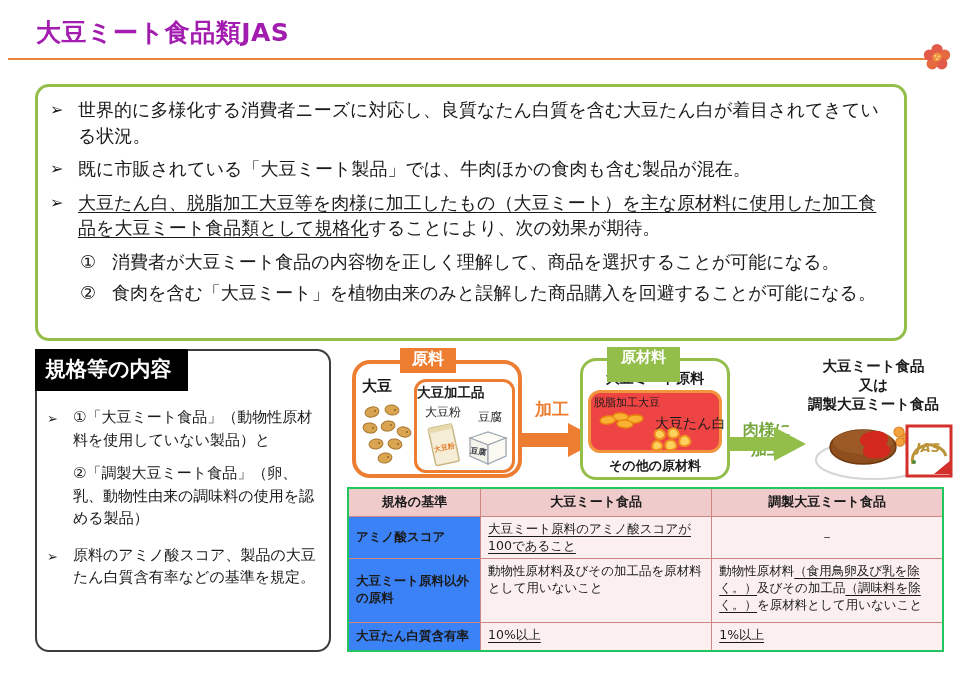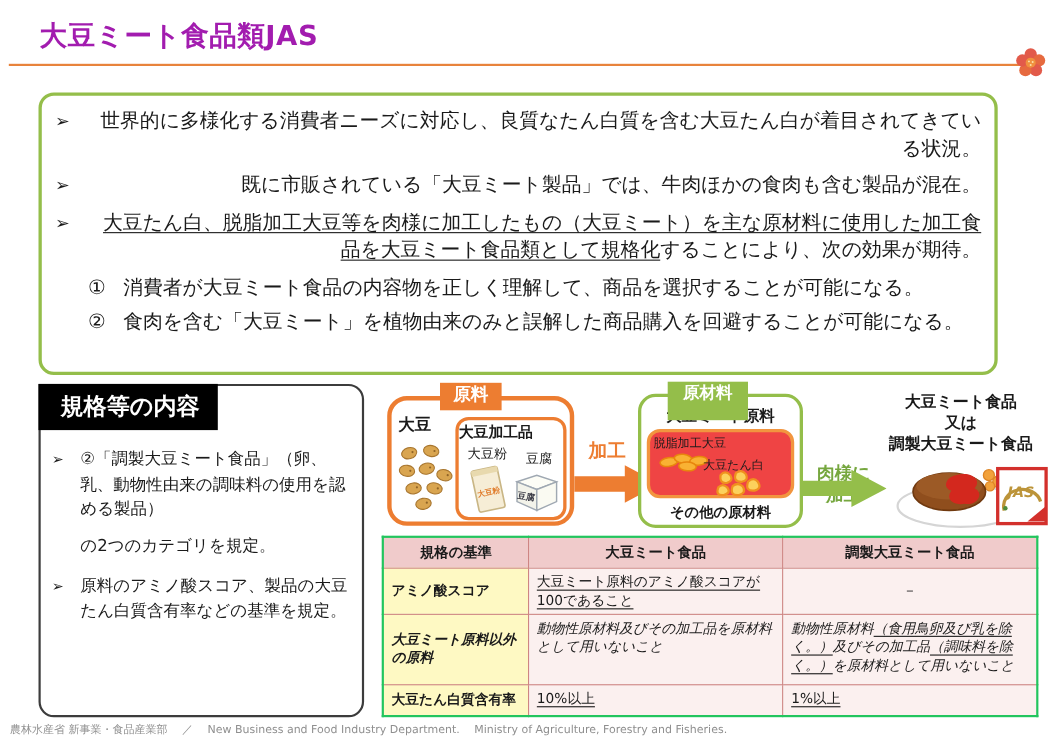--- a/index.html
+++ b/index.html
@@ -12,32 +12,32 @@
   .title { position:absolute; left:36px; top:16px; font-size:25px; font-weight:bold; color:#a21caf; letter-spacing:.5px; }
   .title-rule { position:absolute; left:8px; top:58px; width:922px; height:2px; background:#E8833C; }
   .flower { position:absolute; left:922px; top:42px; }
   
   .overview-box {
     position:absolute; left:35px; top:84px; width:872px; height:257px;
     border:3px solid #94BE4A; border-radius:14px; padding:10px 12px 4px 12px; background:#fff;
   }
   .bullet { display:flex; font-size:18px; line-height:1.42; margin-bottom:8px; }
   .bullet .marker { flex:0 0 28px; font-size:16px; padding-top:2px; }
-  .bullet .btext { flex:1;text-align:right; }
+  .bullet .btext { flex:1; }
   .effect { display:flex; font-size:18px; line-height:1.42; margin:0 0 6px 30px; }
   .effect .enum { flex:0 0 32px; }
   .u { text-decoration:underline; text-underline-offset:3px; }
   
   .spec-box {
     position:absolute; left:35px; top:349px; width:296px; height:303px;
     border:2px solid #3c3c3c; border-radius:14px; border-top-left-radius:0; background:#fff;
   }
   .spec-header {
     position:absolute; top:-2px; left:-2px; background:#000; color:#fff;
-    font-size:21px; font-weight:bold; padding:6px 16px 8px 20px;
+    font-size:21px; font-weight:bold; padding:6px 16px 8px 10px;
   }
   .spec-content { padding:55px 12px 0 10px; }
   .spec-bullet { display:flex; font-size:15px; line-height:1.5; margin-bottom:14px; }
   .spec-bullet .marker { flex:0 0 26px; font-size:13px; padding-top:3px; }
   .spec-bullet p { margin:0 0 11px 0; }
   .spec-bullet p:last-child { margin-bottom:0; }
   
   .raw-box { position:absolute; left:352px; top:360px; width:170px; height:118px;
     border:4px solid #ED7D31; border-radius:18px; background:#fff; }
   .raw-tab { position:absolute; left:44px; top:-16px; background:#ED7D31; color:#fff;
@@ -55,38 +55,38 @@
   .arrow1 { position:absolute; left:522px; top:420px; }
   .ing-box { position:absolute; left:580px; top:358px; width:150px; height:122px;
     border:3.5px solid #94BE4A; border-radius:16px; background:#fff; }
   .ing-tab { position:absolute; left:24px; top:-14px; background:#94BE4A; color:#fff;
     font-weight:bold; font-size:15px; padding:1px 14px 15px; }
   .ing-title { text-align:center; font-weight:bold; font-size:14px; margin-top:9px; }
   .inner-orange { position:absolute; left:5px; top:29px; width:134px; height:63px;
     border:3px solid #F2953F; border-radius:12px; background:#ef4444; }
   .defatted { position:absolute; left:3px; top:2px; font-size:11px; white-space:nowrap; }
   .flakes { position:absolute; left:8px; top:18px; }
-  .protein { position:absolute; left:48px; top:22px; font-size:11px; white-space:nowrap; }
+  .protein { position:absolute; left:64px; top:22px; font-size:14px; white-space:nowrap; }
   .chunks { position:absolute; left:56px; top:33px; }
   .other-ing { position:absolute; bottom:2px; width:100%; text-align:center; font-weight:bold; font-size:13px; }
   .arrow2-label { position:absolute; left:734px; top:380px; width:66px; text-align:center;
     color:#76A73F; font-weight:bold; font-size:16px; line-height:1.25;margin-top:40px; }
   .arrow2 { position:absolute; left:728px; top:424px; }
   .product { position:absolute; left:792px; top:357px; width:163px; text-align:center;
     font-weight:bold; font-size:14.5px; line-height:1.3; }
   .dish { position:absolute; left:813px; top:410px; }
   
   .std-table { position:absolute; left:347px; top:487px; width:597px; border-collapse:collapse;
     font-size:12.5px; border:2px solid #22c55e; }
   .std-table th, .std-table td { border:1px solid #CE8583; padding:3px 7px; }
   .std-table th { background:#F0CBCB; font-weight:bold; text-align:center; height:28px; font-size:13px; }
-  .std-table td.lbl { background:#fef9c3; font-weight:bold; }
+  .std-table td.lbl { background:#3b82f6; font-weight:bold; }
   .std-table td.cell { background:#FBF0EF; vertical-align:top; padding-top:4px; }
   .std-table td.center { text-align:center; vertical-align:middle; }
-  .r1 { height:40px; } .r2 { height:64px;font-style:italic; } .r3 { height:29px; }
+  .r1 { height:40px; } .r2 { height:64px; } .r3 { height:29px; }
   
   .footer { position:absolute; left:9px; top:656px; font-size:10px; color:#8f8f8f; white-space:nowrap; }
   .footer span { margin-right:10px; }
 </style>
 </head>
 <body>
 
 <div class="slide">
 
   <h1 class="title">大豆ミート食品類JAS</h1>
@@ -125,22 +125,22 @@
       <span class="btext">食肉を含む「大豆ミート」を植物由来のみと誤解した商品購入を回避することが可能になる。</span>
     </div>
   </section>
 
   <section class="spec-box">
     <div class="spec-header">規格等の内容</div>
     <div class="spec-content">
       <div class="spec-bullet">
         <span class="marker">➢</span>
         <span class="btext">
+          <p>①「大豆ミート食品」（動物性原材料を使用していない製品）と</p>
           <p>②「調製大豆ミート食品」（卵、乳、動物性由来の調味料の使用を認める製品）</p>
-          <p>の2つのカテゴリを規定。</p>
         </span>
       </div>
       <div class="spec-bullet">
         <span class="marker">➢</span>
         <span class="btext">原料のアミノ酸スコア、製品の大豆たん白質含有率などの基準を規定。</span>
       </div>
     </div>
   </section>
 
   <div class="raw-box">
@@ -277,20 +277,14 @@
         <td class="cell"><span>動物性原材料</span><span class="u">（食用鳥卵及び乳を除く。）</span><span>及びその加工品</span><span class="u">（調味料を除く。）</span><span>を原材料として用いないこと</span></td>
       </tr>
       <tr class="r3">
         <td class="lbl">大豆たん白質含有率</td>
         <td class="cell"><span class="u">10%以上</span></td>
         <td class="cell"><span class="u">1%以上</span></td>
       </tr>
     </tbody>
   </table>
 
-  <div class="footer">
-    <span>農林水産省 新事業・食品産業部</span>
-    <span>／</span>
-    <span>New Business and Food Industry Department.</span>
-    <span>Ministry of Agriculture, Forestry and Fisheries.</span>
-  </div>
 
 </div>
 
 </body></html>

